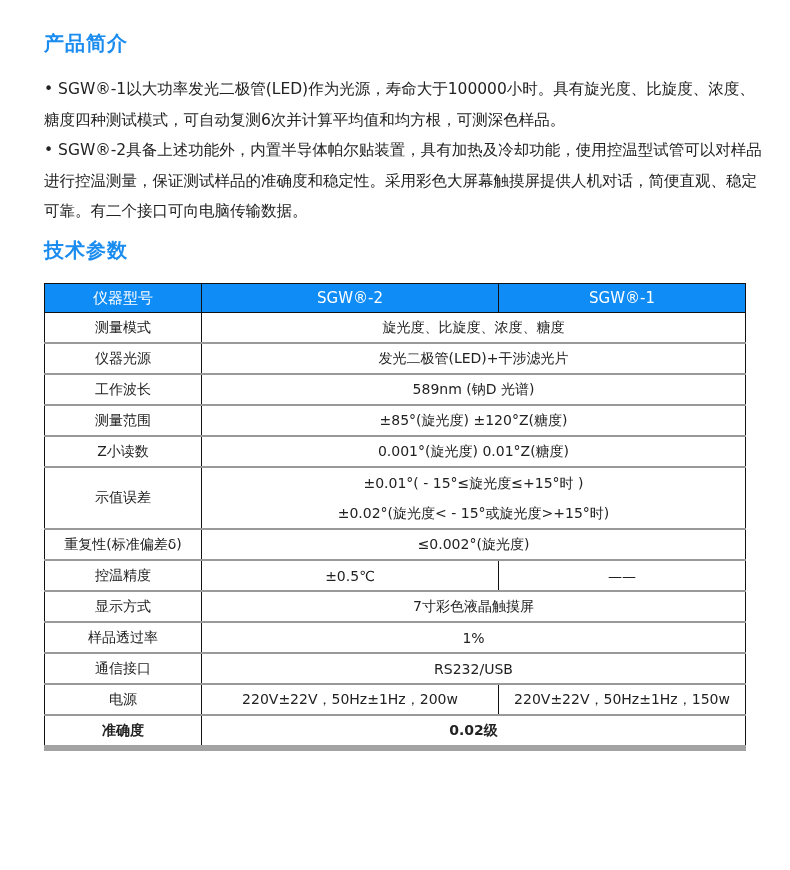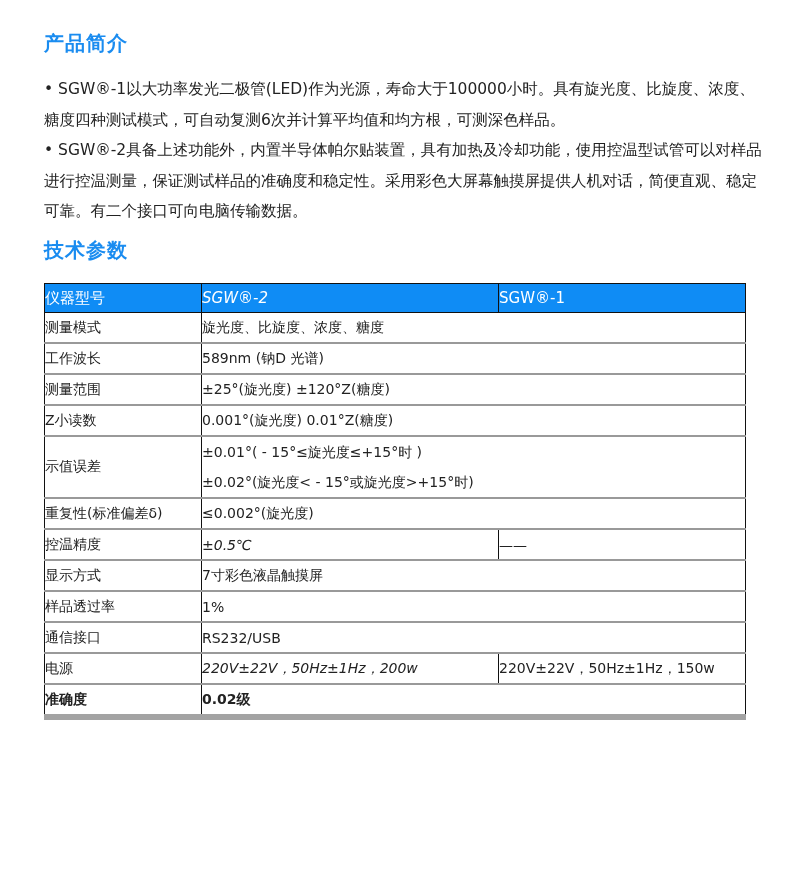--- a/index.html
+++ b/index.html
@@ -1,25 +1,25 @@
 <!DOCTYPE html>
 <html><head>
 <meta charset="utf-8">
 <style>
   html, body { margin:0; padding:0; background:#ffffff; }
   body { width:790px; height:870px; position:relative; font-family:"DejaVu Sans", sans-serif; color:#222; overflow:hidden; }
   .h1 { position:absolute; left:44px; font-size:20px; font-weight:bold; color:#1a8cf0; letter-spacing:1px; }
   .intro { position:absolute; left:44px; top:74px; width:720px; font-size:15.5px; line-height:30.5px; color:#222; }
   .intro p { margin:0; }
   table.spec { position:absolute; left:44px; top:283px; width:702px; border-collapse:collapse; table-layout:fixed; font-size:14px; }
-  table.spec td { height:29px; padding:0; text-align:left; vertical-align:middle; border-left:1px solid #111; border-right:1px solid #111; border-bottom:2px solid #999; white-space:nowrap; overflow:hidden; }
+  table.spec td { height:29px; padding:0; text-align:center; vertical-align:middle; border-left:1px solid #111; border-right:1px solid #111; border-bottom:2px solid #999; white-space:nowrap; overflow:hidden; }
   table.spec tr.head td { background:#0f8cf5; color:#fff; border:1px solid #111; height:28px; font-size:15px; }
   table.spec tr.last td { border-bottom:6px solid #a3a3a3;font-weight:bold; }
   table.spec td.c1 { width:156px; }
-  table.spec td.c2 { width:296px;font-style:italic; }
+  table.spec td.c2 { width:296px; }
   .subline { display:block; line-height:30px; }
 </style>
 </head>
 <body>
 
 <div class="h1" style="top:30px;">产品简介</div>
 <div class="intro">
   <p>• SGW®-1以大功率发光二极管(LED)作为光源，寿命大于100000小时。具有旋光度、比旋度、浓度、糖度四种测试模式，可自动复测6次并计算平均值和均方根，可测深色样品。</p>
   <p>• SGW®-2具备上述功能外，内置半导体帕尔贴装置，具有加热及冷却功能，使用控温型试管可以对样品进行控温测量，保证测试样品的准确度和稳定性。采用彩色大屏幕触摸屏提供人机对话，简便直观、稳定可靠。有二个接口可向电脑传输数据。</p>
 </div>
@@ -31,26 +31,30 @@
     <tr class="head">
       <td class="c1">仪器型号</td>
       <td class="c2">SGW®-2</td>
       <td>SGW®-1</td>
     </tr>
   <tr>
         <td class="c1">测量模式</td>
         <td colspan="2">旋光度、比旋度、浓度、糖度</td>
       </tr>
       <tr>
+        <td class="c1">仪器光源</td>
+        <td colspan="2">发光二极管(LED)+干涉滤光片</td>
+      </tr>
+      <tr>
         <td class="c1">工作波长</td>
         <td colspan="2">589nm (钠D 光谱)</td>
       </tr>
       <tr>
         <td class="c1">测量范围</td>
-        <td colspan="2">±25°(旋光度) ±120°Z(糖度)</td>
+        <td colspan="2">±85°(旋光度) ±120°Z(糖度)</td>
       </tr>
       <tr>
         <td class="c1">Z小读数</td>
         <td colspan="2">0.001°(旋光度) 0.01°Z(糖度)</td>
       </tr>
       <tr>
         <td class="c1">示值误差</td>
         <td colspan="2" style="height: 60px;">
           <span class="subline">±0.01°( - 15°≤旋光度≤+15°时 )</span>
           <span class="subline">±0.02°(旋光度&lt; - 15°或旋光度&gt;+15°时)</span>

